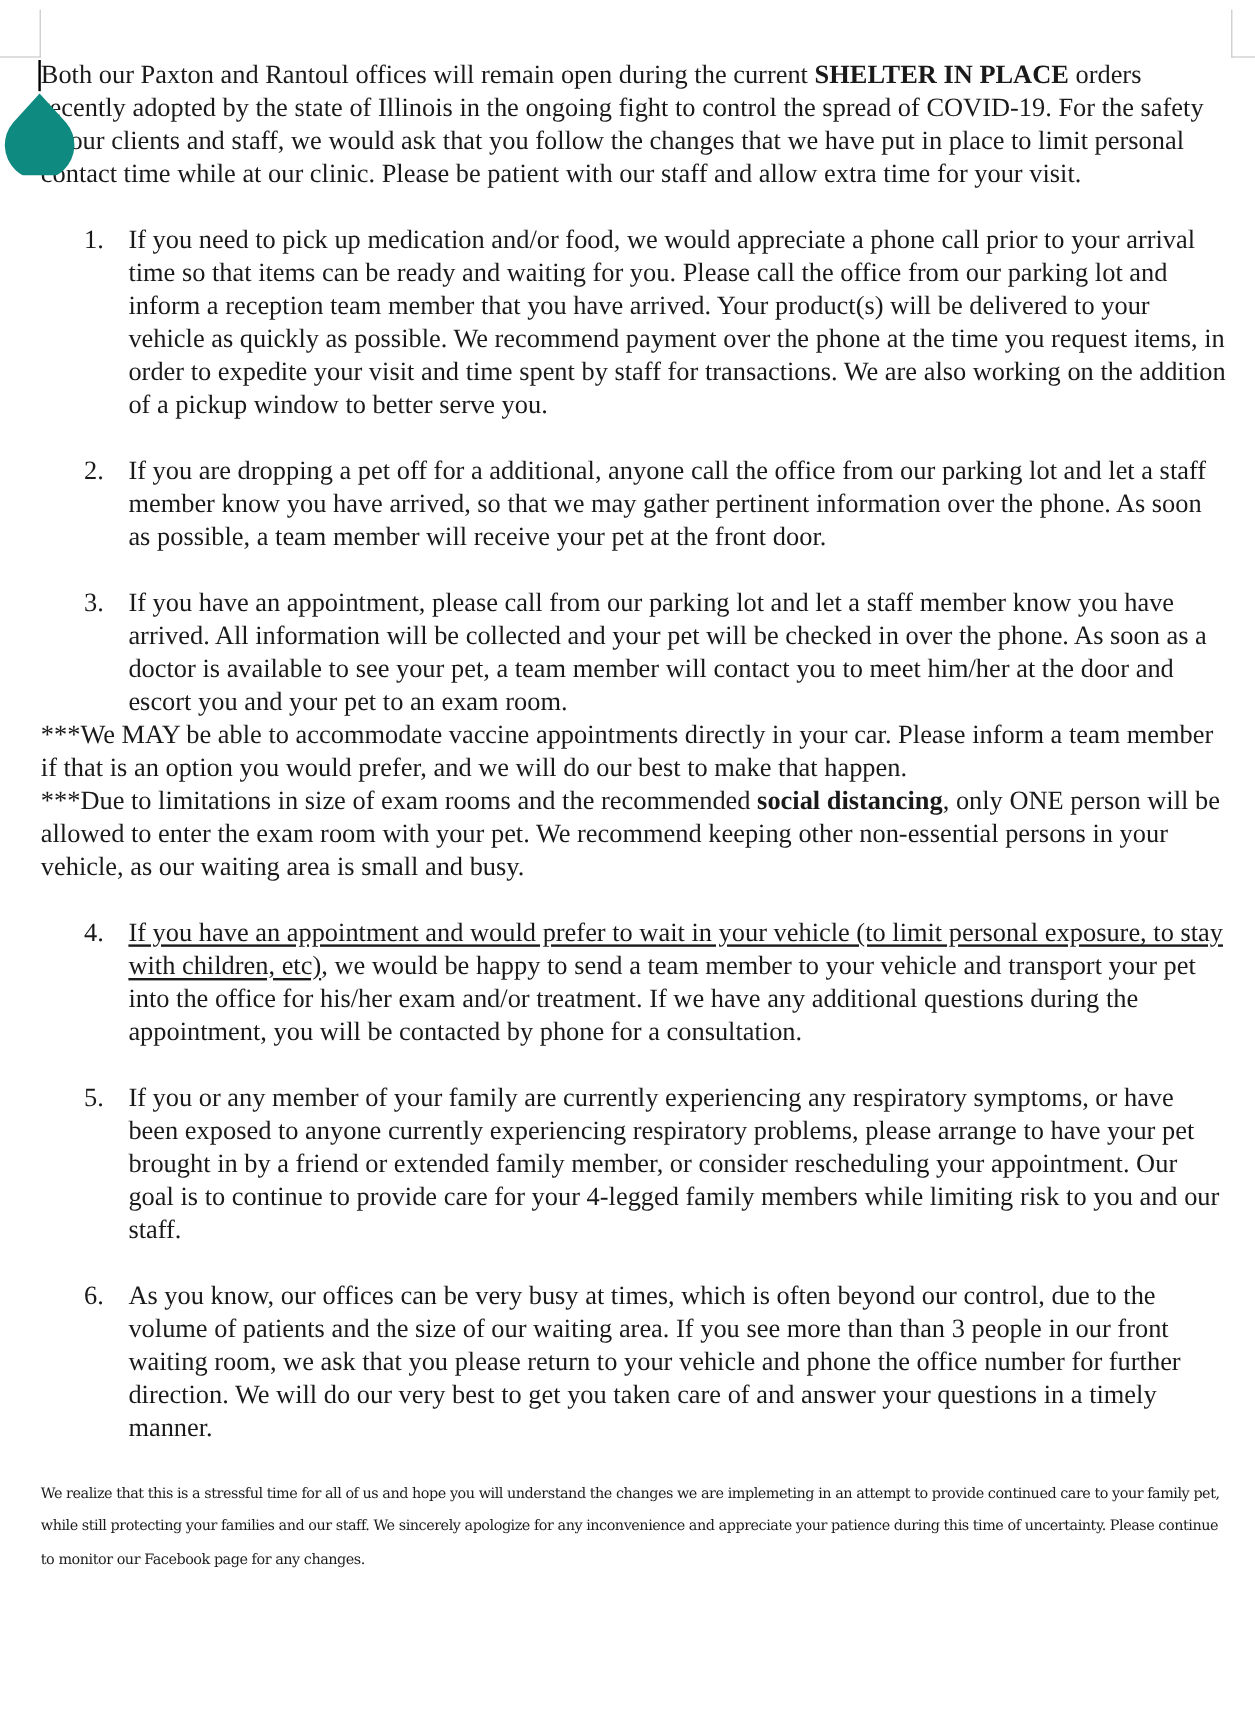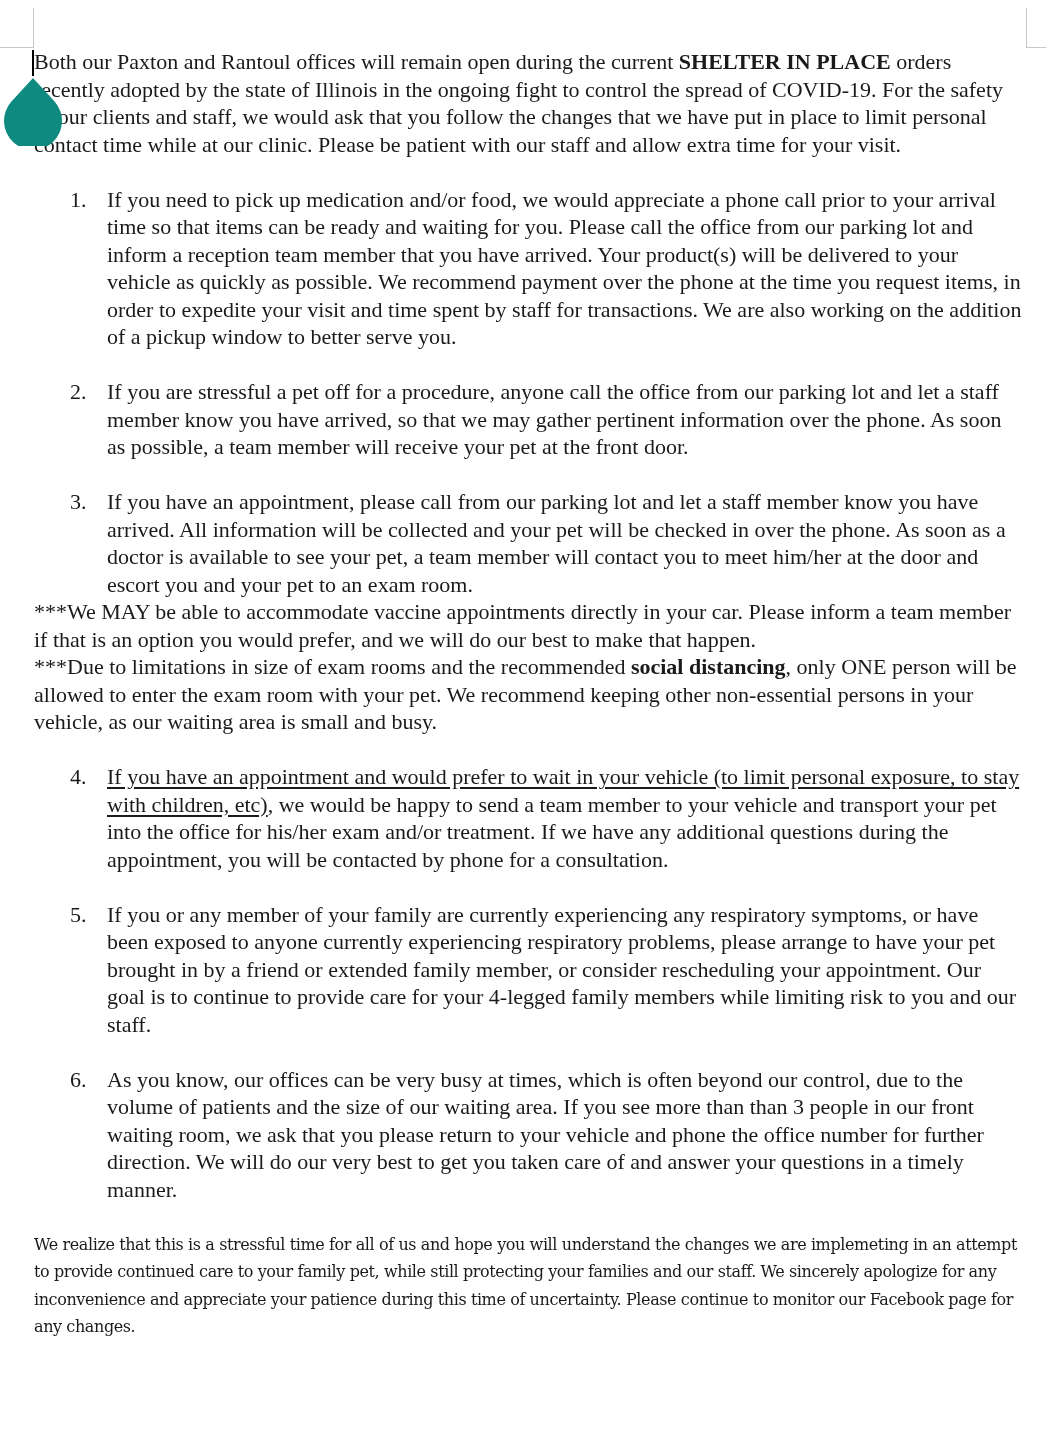--- a/index.html
+++ b/index.html
@@ -12,21 +12,21 @@
   .handle { position: absolute; left: 3px; top: 76px; width: 60px; height: 70px; }
   .page { position: absolute; left: 34px; top: 48px; width: 990px; font-size: 22px; line-height: 27.5px; }
   p { margin: 0; }
   .intro { text-indent: 0; }
   .b { font-weight: bold; text-align: center; }
   .u { text-underline-offset: 3px; }
   ol { margin: 0; padding: 0; list-style: none; }
   .item { position: relative; padding-left: 73px; }
   .num { position: absolute; left: 36px; top: 0; }
   .gap { height: 27.5px; }
-  .closing { font-family: "DejaVu Serif", "Liberation Serif", serif; font-size: 16px; line-height: 27.5px;
+  .closing { font-family: "DejaVu Serif", "Liberation Serif", serif; font-size: 12px; line-height: 27.5px;
              letter-spacing: -0.4px; margin-top: 0; }
   .bold-head { font-weight: bold; text-decoration: underline; text-underline-offset: 3px; }
 </style>
 </head>
 <body>
 
 <div class="corner corner-tl"></div>
 <div class="corner corner-tr"></div>
 <div class="cursor"></div>
 
@@ -36,21 +36,21 @@
   <div class="gap"></div>
 
   <ol>
     <li class="item">
       <span class="num">1.</span>
       <span class="u">If you need to pick up medication and/or food</span><span>, we would appreciate a phone call prior to your arrival time so that items can be ready and waiting for you.   Please call the office from our parking lot and inform a reception team member that you have arrived.   Your product(s) will be delivered to your vehicle as quickly as possible.   We recommend payment over the phone at the time you request items,   in order to expedite your visit and time spent by staff for transactions.  We are also working on the addition of a pickup window to better serve you.</span>
     </li>
     <li class="gap"></li>
     <li class="item">
       <span class="num">2.</span>
-      <span class="u">If you are stressful a pet off for a procedure</span><span>, anyone call the office from our parking lot and let a staff member know you have arrived, so that we may gather pertinent information over the phone.    As soon as possible, a team member will receive your pet at the front door.</span>
+      <span class="u">If you are dropping a pet off for a additional</span><span>, anyone call the office from our parking lot and let a staff member know you have arrived, so that we may gather pertinent information over the phone.    As soon as possible, a team member will receive your pet at the front door.</span>
     </li>
     <li class="gap"></li>
     <li class="item">
       <span class="num">3.</span>
       <span class="u">If you have an appointment,</span><span> please call from our parking lot and let a staff member know you have arrived.   All information will be collected and your pet will be checked in over the phone.   As soon as a doctor is available to see your pet, a team member will contact you to meet him/her at the door and escort you and your pet to an exam room.</span>
     </li>
   </ol>
 
   <p>***We MAY be able to accommodate vaccine appointments directly in your car.   Please inform a team member if that is an option you would prefer, and we will do our best to make that happen.</p>
   <p><span>***Due to limitations in size of exam rooms and the recommended </span><span class="b">social distancing</span><span>, only </span><span class="u">ONE</span><span> person will be allowed to enter the exam room with your pet.   We recommend keeping other non-essential persons in your vehicle, as our waiting area is small and busy.</span></p>

